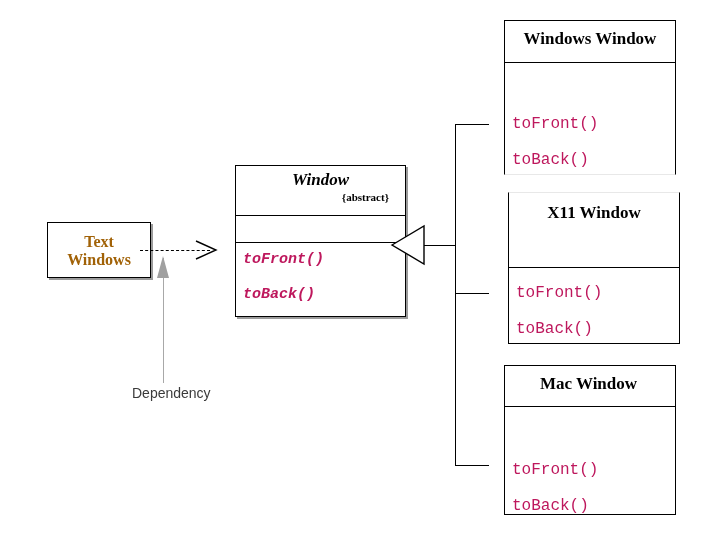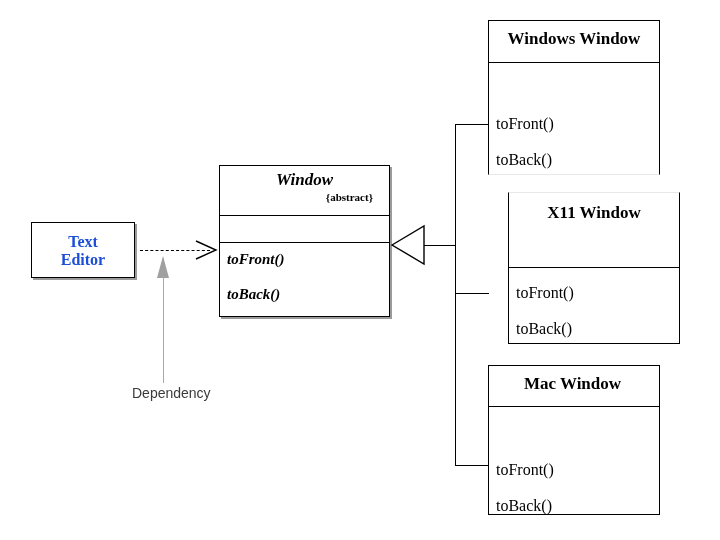--- a/index.html
+++ b/index.html
@@ -15,20 +15,21 @@
     overflow: hidden;
     font-family: "Liberation Serif", "DejaVu Serif", serif;
   }
 
   
   .umlbox {
     position: absolute;
     box-sizing: border-box;
     background: #ffffff;
     border: 1px solid #000000;
+    margin-left: 16px;
   }
   .umlbox.shadowed {
     box-shadow: 2px 2px 0 0 #9b9b9b;
   }
   .compartment {
     position: absolute;
     box-sizing: border-box;
     left: 0;
     right: 0;
   }
@@ -54,38 +55,38 @@
   .cls-stereo {
     font-family: "Liberation Serif", "DejaVu Serif", serif;
     font-weight: bold;
     font-size: 11px;
     text-align: right;
     color: #000000;
     white-space: nowrap;
     padding-right: 16px;
   }
   .cls-op {
-    font-family: Liberation Serif, serif;
+    font-family: Liberation Mono, monospace;
     font-size: 16px;
-    color: #000000;
+    color: #be185d;
     white-space: nowrap;
     padding-left: 7px;
   }
   .cls-op.italic {
     font-style: italic;
     font-weight: bold;
     font-size: 15px;
   }
   .cls-name-two-line {
     font-family: "Liberation Serif", "DejaVu Serif", serif;
     font-weight: bold;
     font-size: 16px;
     text-align: center;
     line-height: 1.15;
-    color: #1d4ed8;
+    color: #a16207;
   }
 
   
   .hline {
     position: absolute;
     height: 1px;
     background: #000000;
   }
   .vline {
     position: absolute;
@@ -119,21 +120,21 @@
   }
 </style>
 </head>
 <body>
 
 <div id="canvas">
 
   <div class="umlbox shadowed" style="left:31px; top:222px; width:104px; height:56px;">
     <div class="cls-name-two-line" style="position:absolute; left:0; right:0; top:10px;">
       <div>Text</div>
-      <div>Editor</div>
+      <div>Windows</div>
     </div>
   </div>
 
   <div class="umlbox shadowed" style="left:219px; top:165px; width:171px; height:152px;">
 
     <div class="compartment" style="top:0; height:49px;text-decoration:underline;">
       <div class="cls-title italic" style="position:absolute; left:0; right:0; top:4px;">Window</div>
       <div class="cls-stereo" style="position:absolute; left:0; right:0; top:25px;">{abstract}</div>
     </div>
     <div class="divider" style="top:49px;"></div>
@@ -151,21 +152,21 @@
     <div class="compartment" style="top:0; height:41px;">
       <div class="cls-title" style="position:absolute; left:0; right:0; top:8px;">Windows Window</div>
     </div>
     <div class="divider" style="top:41px;"></div>
     <div class="compartment" style="top:42px; bottom:0;">
       <div class="cls-op" style="position:absolute; left:0; top:52px;">toFront()</div>
       <div class="cls-op" style="position:absolute; left:0; top:88px;">toBack()</div>
     </div>
   </div>
 
-  <div class="umlbox" style="left:508px; top:192px; width:172px; height:152px; border-top-color:#e8e8e8;">
+  <div class="umlbox" style="left:492px; top:192px; width:172px; height:152px; border-top-color:#e8e8e8;">
     <div class="compartment" style="top:0; height:74px;">
       <div class="cls-title" style="position:absolute; left:0; right:0; top:10px;">X11 Window</div>
     </div>
     <div class="divider" style="top:74px;"></div>
     <div class="compartment" style="top:75px; bottom:0;">
       <div class="cls-op" style="position:absolute; left:0; top:16px;">toFront()</div>
       <div class="cls-op" style="position:absolute; left:0; top:52px;">toBack()</div>
     </div>
   </div>
 

